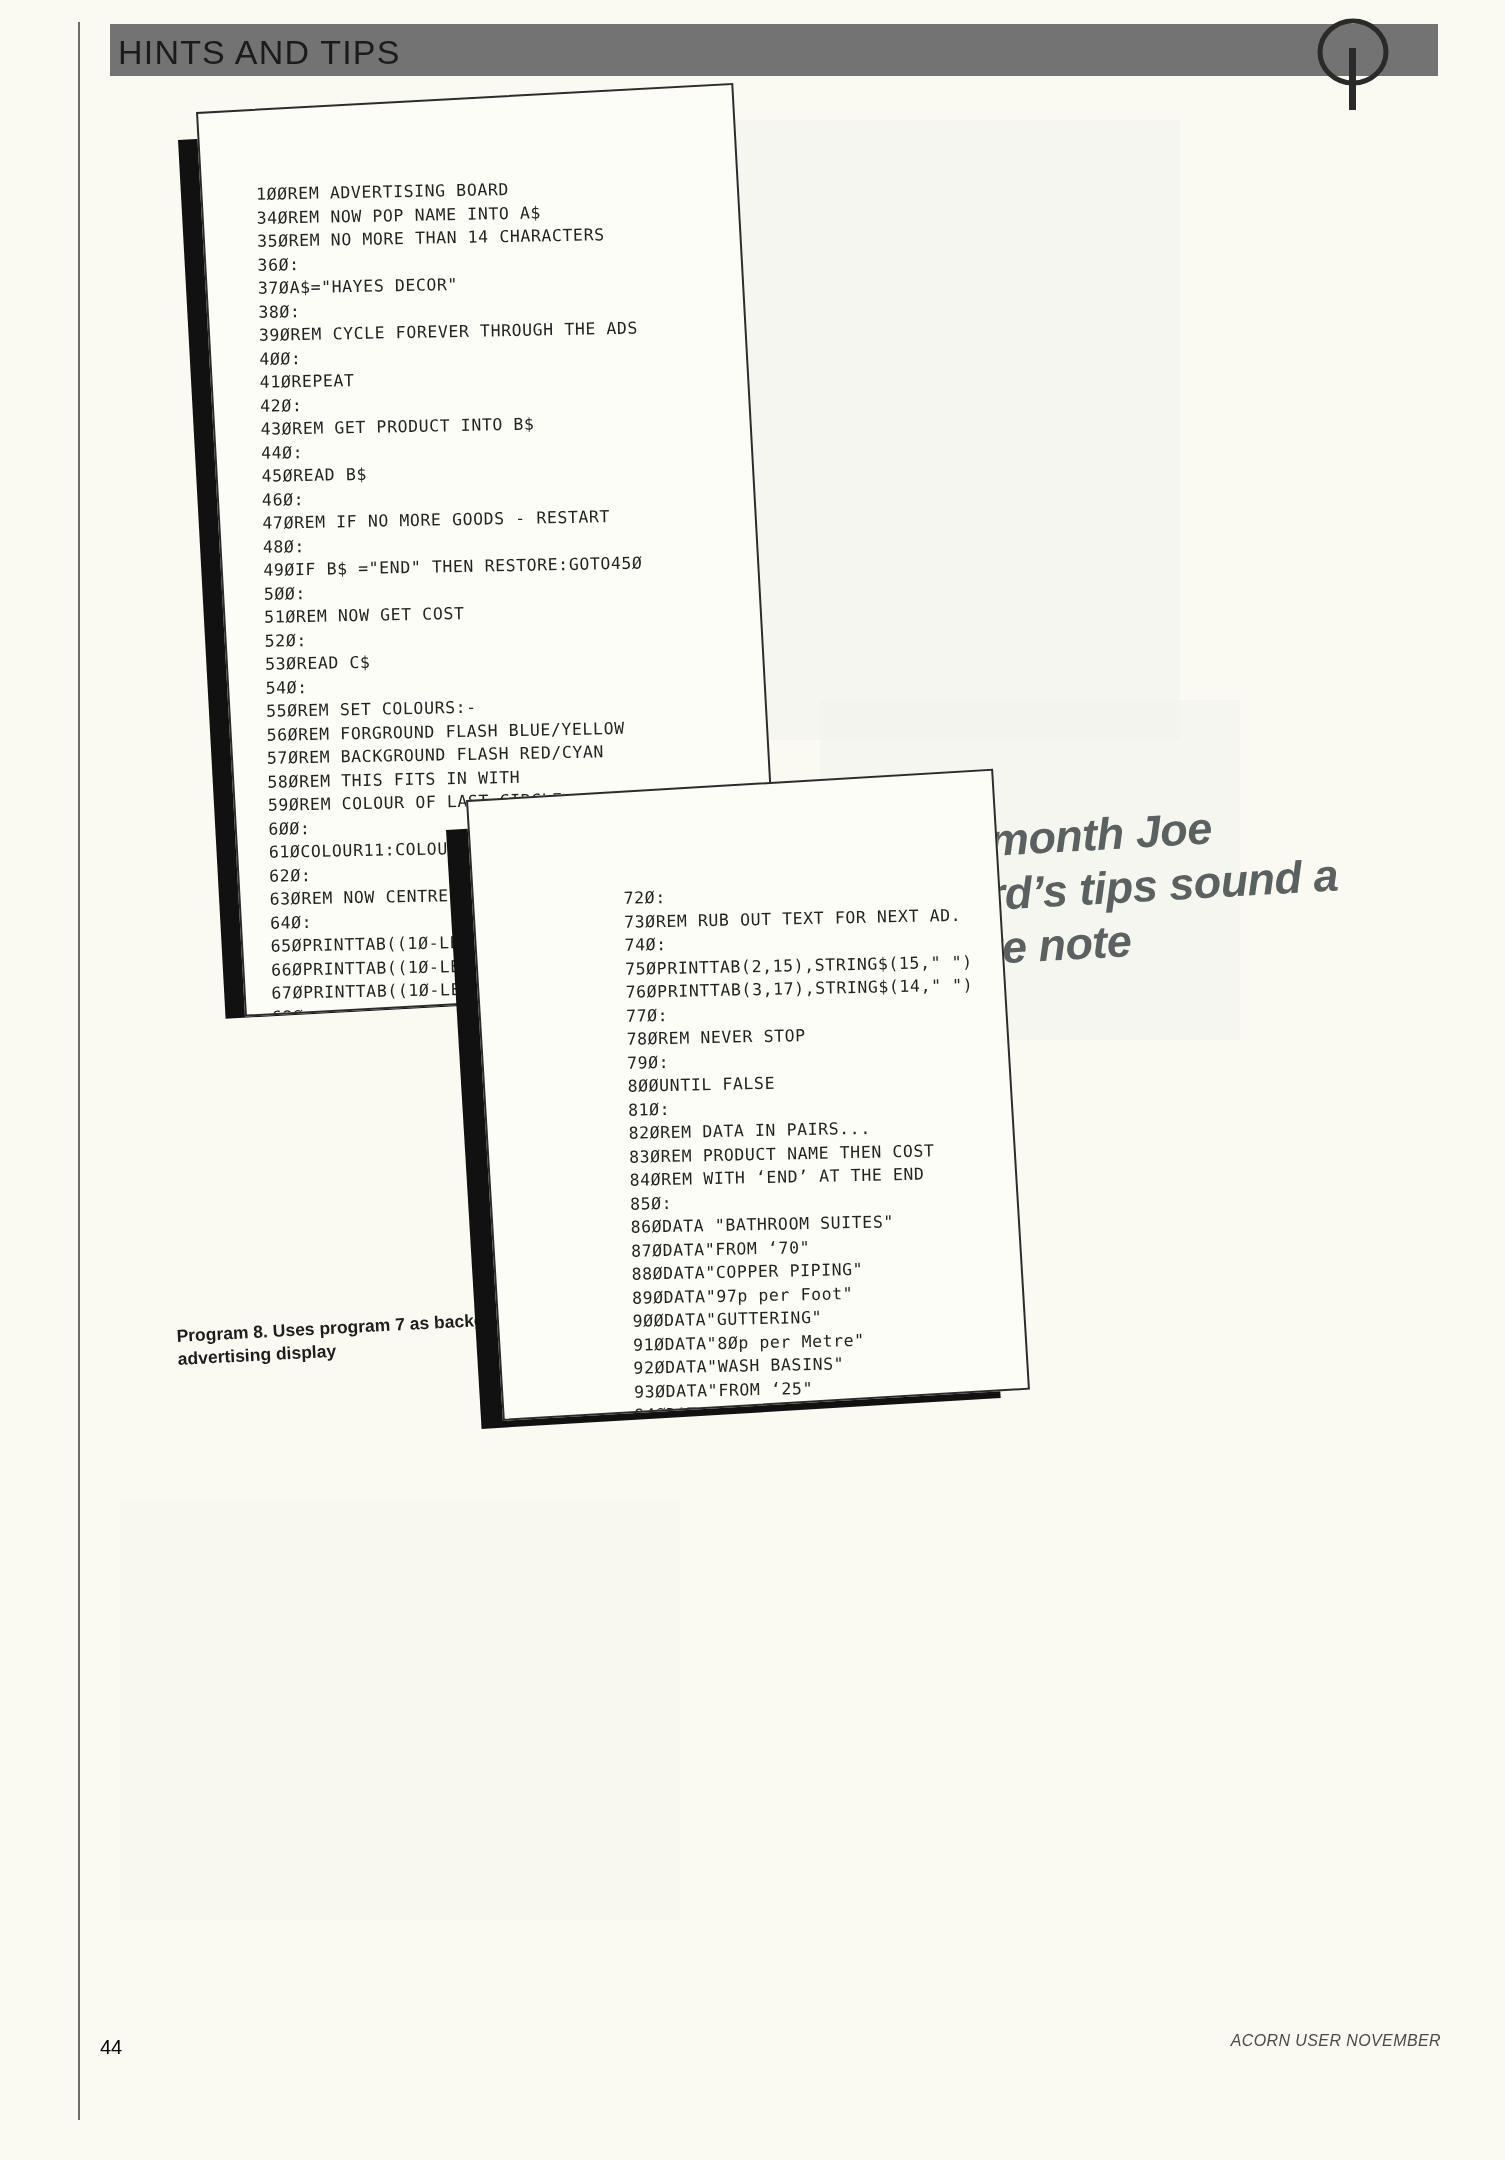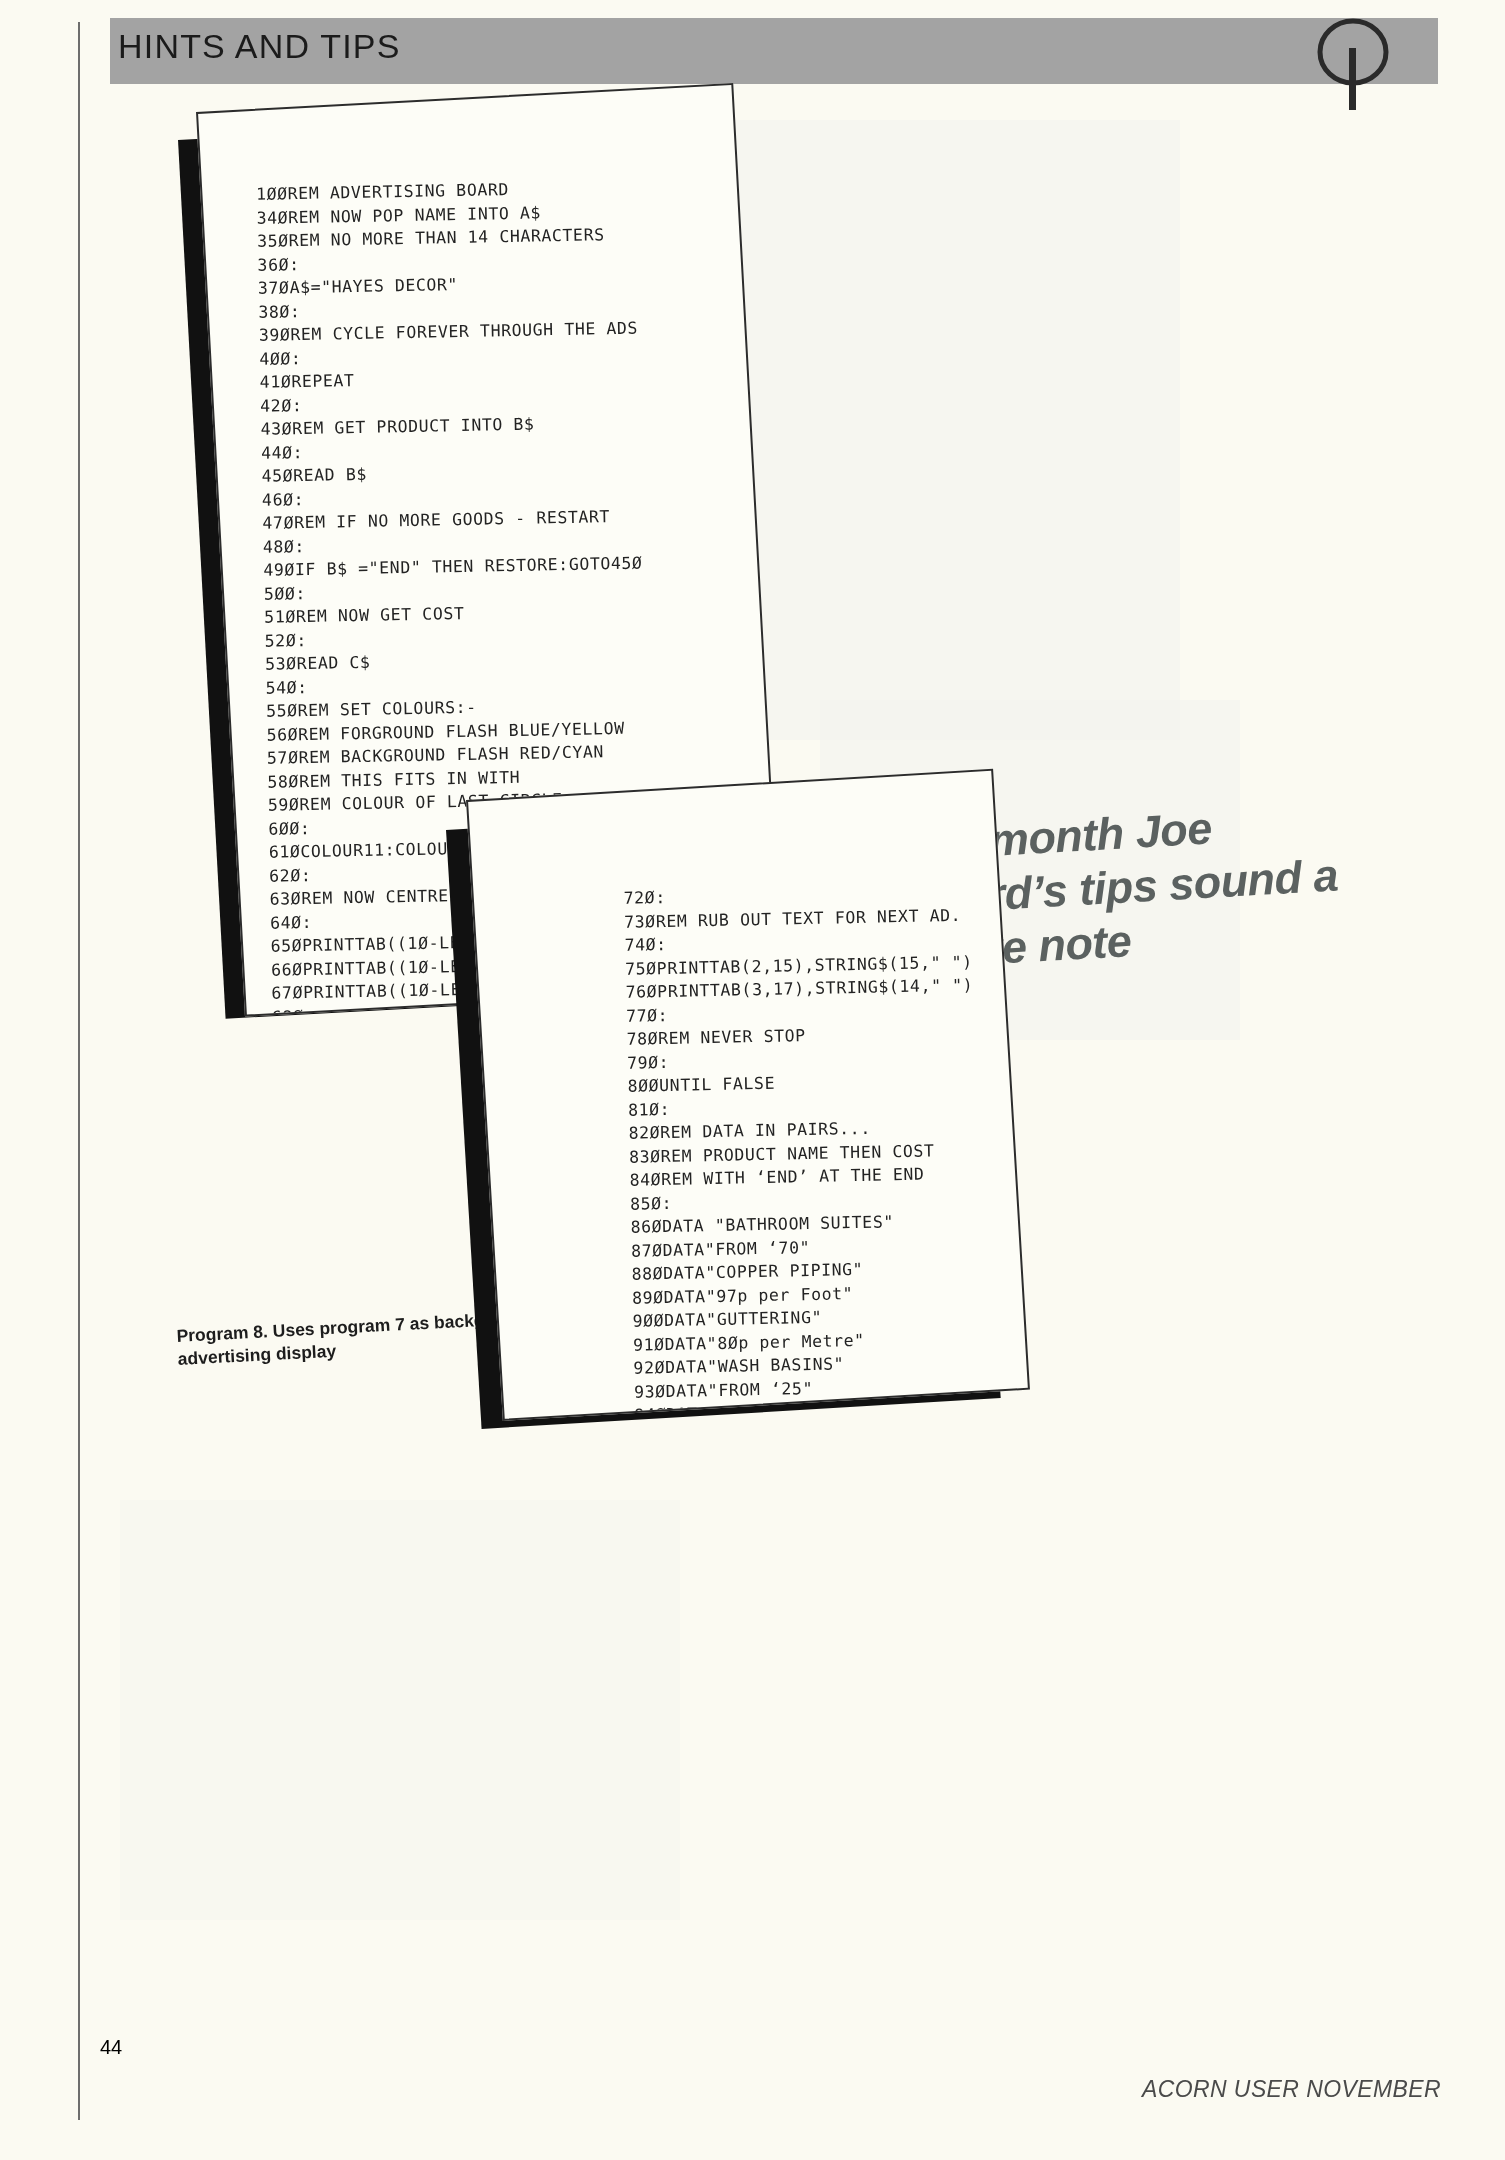--- a/index.html
+++ b/index.html
@@ -37,24 +37,24 @@
     left: 78px;
     top: 22px;
     width: 2px;
     height: 2098px;
     background: #6d6d6d;
   }
   
   .header-band {
     position: absolute;
     left: 110px;
-    top: 18px;
+    top: 24px;
     width: 1328px;
-    height: 66px;
-    background: #a3a3a3;
+    height: 52px;
+    background: #737373;
   }
   .header-band .title {
     position: absolute;
     left: 8px;
     top: 9px;
     font-size: 34px;
     letter-spacing: 1.2px;
     color: #1b1b1b;
     font-family: "Liberation Sans", sans-serif;
     font-weight: 400;
@@ -155,25 +155,24 @@
     position: absolute;
     left: 100px;
     top: 2036px;
     font-size: 20px;
     color: #000000;
   }
   .folio-right {
     position: absolute;
     right: 64px;
     top: 2032px;
-    font-size: 23px;
+    font-size: 16px;
     font-style: italic;
     color: #4a4a4a;
     letter-spacing: .4px;
-    margin-top: 44px;
   }
 </style>
 </head>
 <body>
 
 <div class="page">
 
   <div class="wash w1"></div>
   <div class="wash w2"></div>
   <div class="wash w3"></div>

